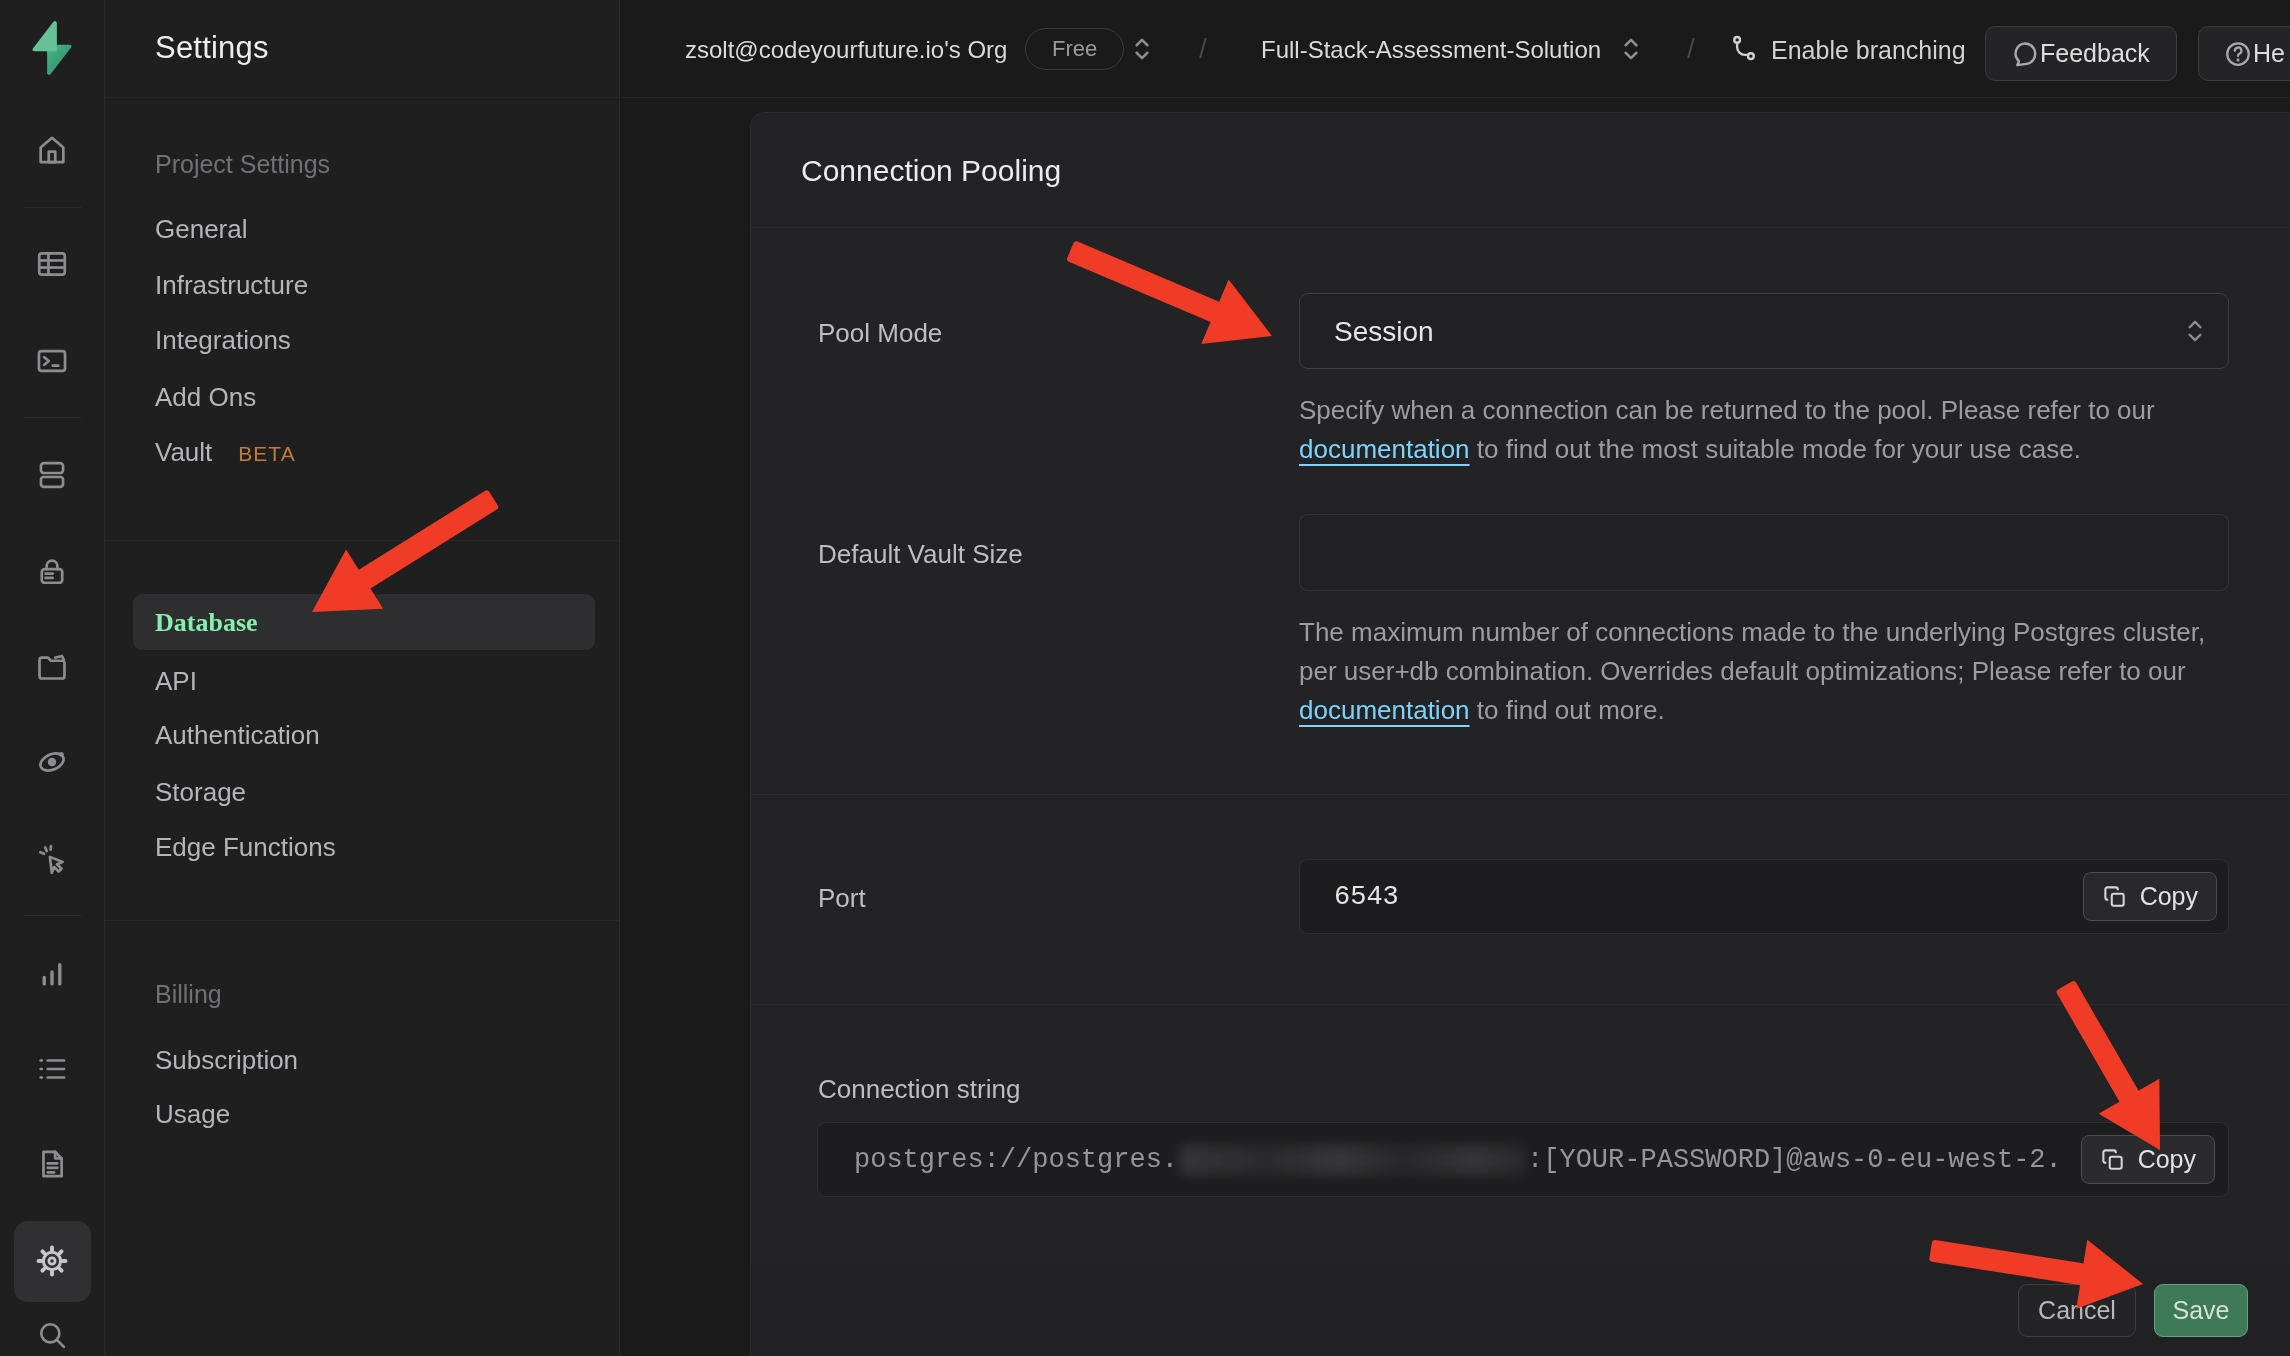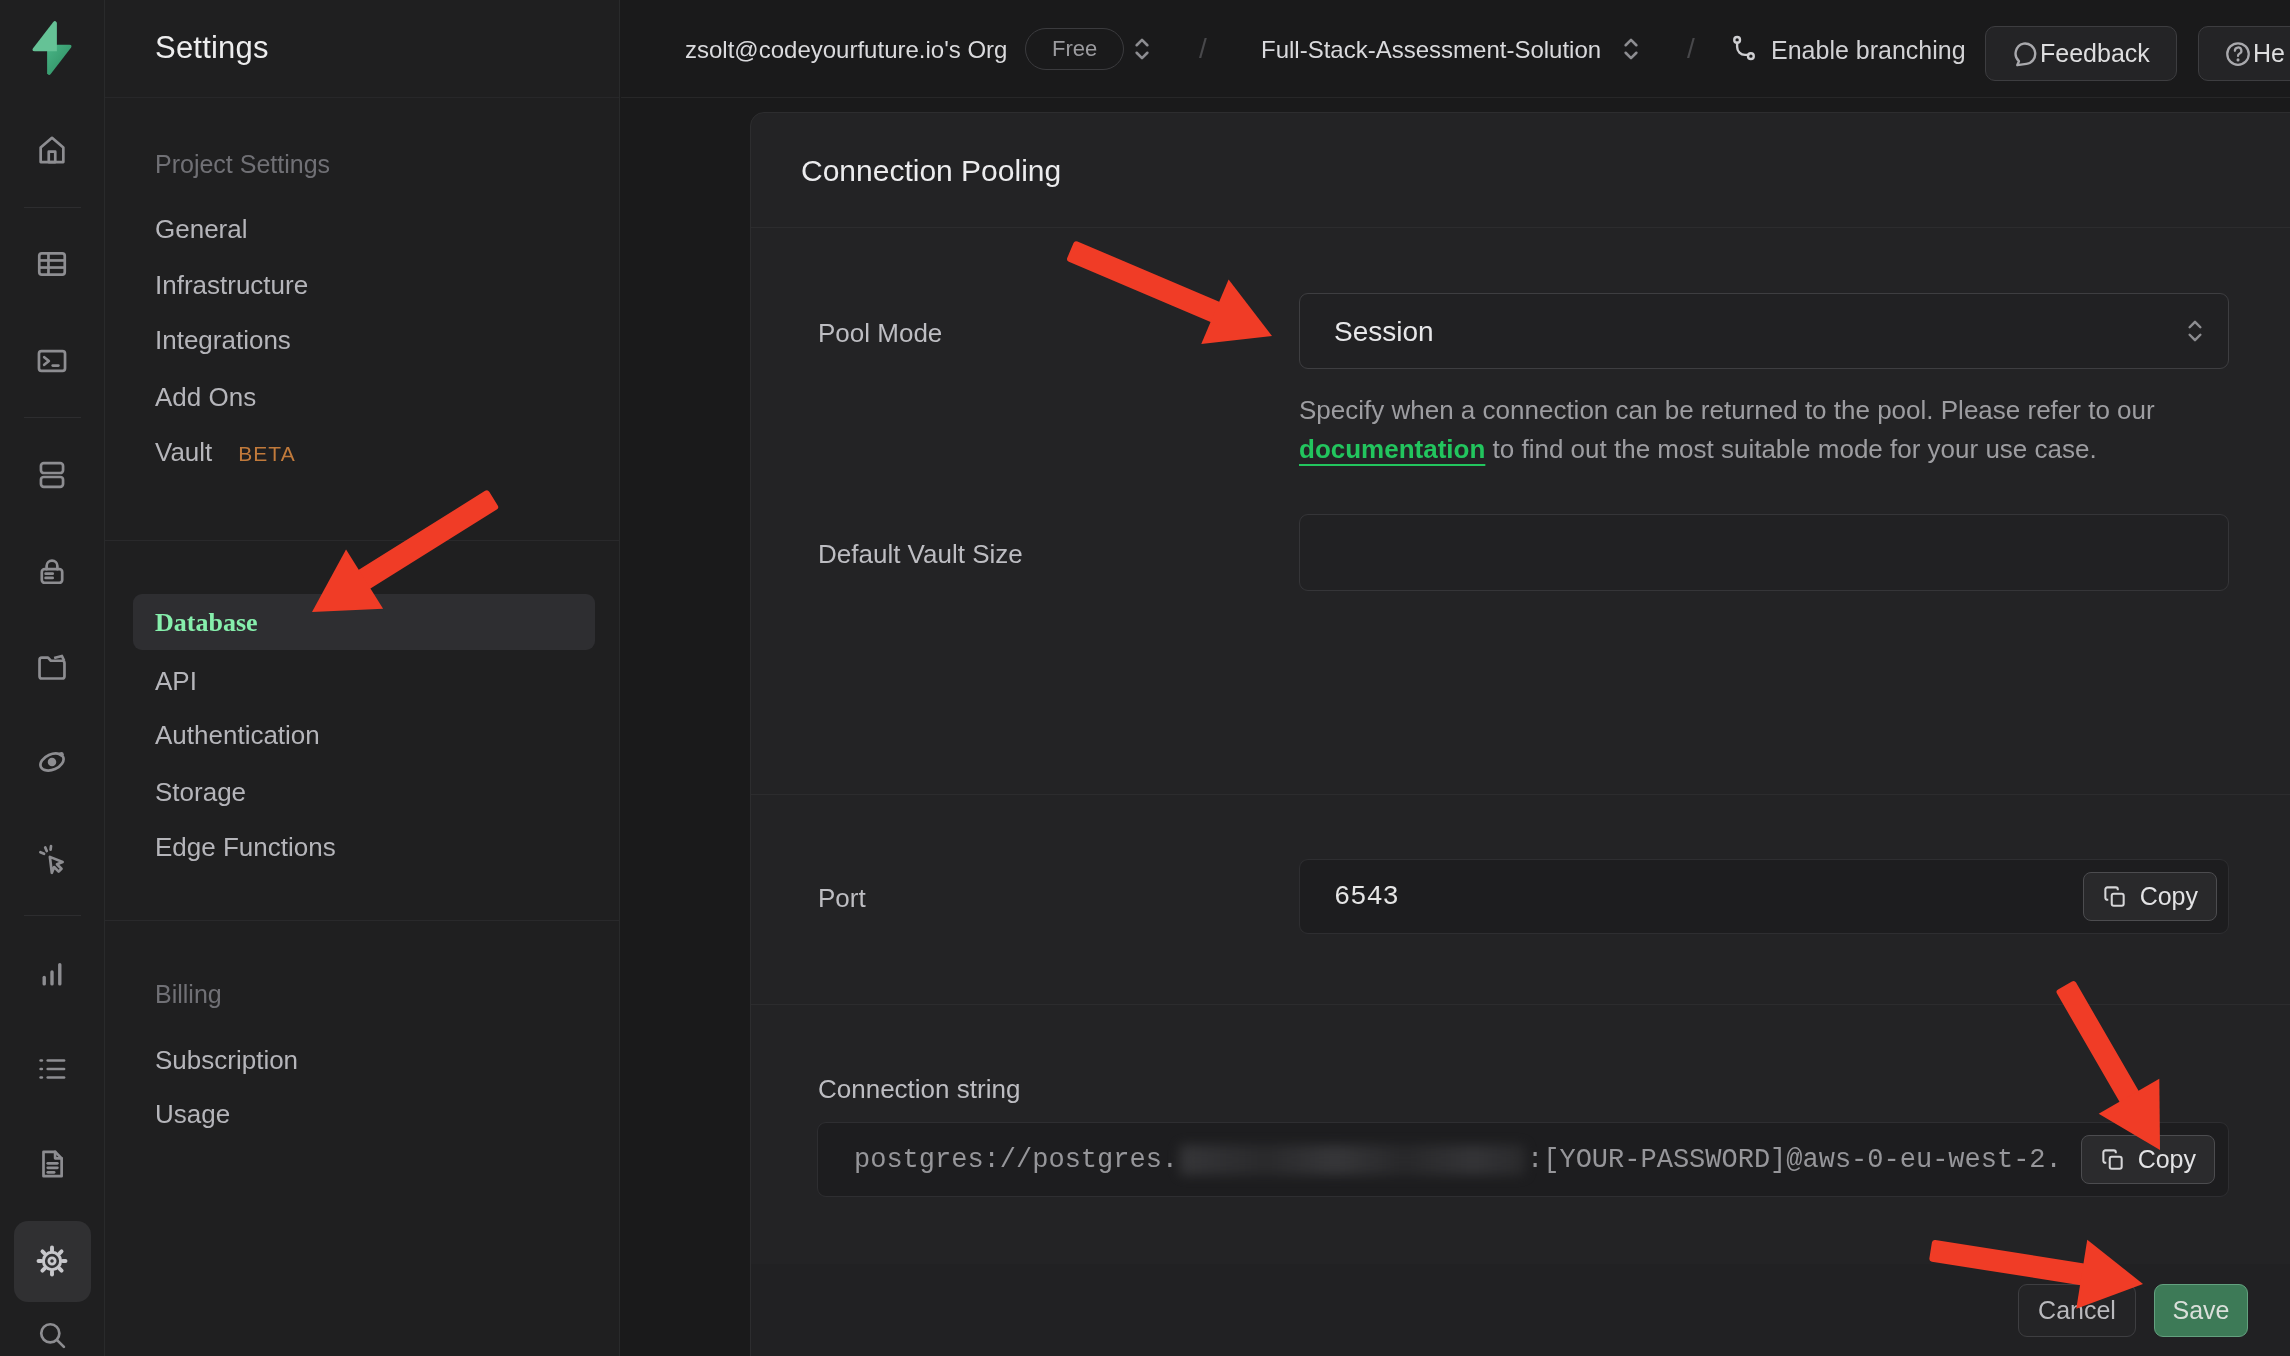--- a/index.html
+++ b/index.html
@@ -55,21 +55,21 @@
   .tb-btn svg { width:30px; height:30px; color:#a9a9ad; }
 
   
   .panel { position:absolute; left:750px; top:112px; width:1560px; height:1310px;
            background:#232325; border:1px solid #2d2d2f; border-radius:14px; z-index:2;
            overflow:hidden; }
   .panel-title { position:absolute; left:50px; top:41px; font-size:30px; color:#ececee; }
   .p-divider { position:absolute; left:0; right:0; border-top:1px solid #2c2c2e; }
   .f-label { position:absolute; left:67px; font-size:26px; color:#bdbdc2; }
   .f-desc { position:absolute; left:548px; width:945px; font-size:26px; line-height:39px; color:#9d9da1; }
-  .f-desc .doclink { color:#22c55e; text-decoration:underline; text-underline-offset:6px; cursor:pointer;font-weight:bold; }
+  .f-desc .doclink { color:#7dd3fc; text-decoration:underline; text-underline-offset:6px; cursor:pointer; }
   .select-box { position:absolute; left:548px; top:180px; width:930px; height:76px;
                 background:#212123; border:1px solid #3e3e41; border-radius:9px; cursor:pointer; }
   .select-box .sel-val { position:absolute; left:34px; top:22px; font-size:28px; color:#e7e7e9; }
   .select-box .chev-ud { right:20px; top:22px; }
   .text-input { position:absolute; left:548px; top:401px; width:930px; height:77px;
                 background:#212123; border:1px solid #353538; border-radius:9px; }
   .ro-input { position:absolute; left:548px; top:746px; width:930px; height:75px;
               background:#1d1d1f; border:1px solid #2e2e31; border-radius:9px; }
   .ro-input .ro-val { position:absolute; left:34px; top:22px; font-size:27px; color:#e5e5e5; }
   .copy-btn { position:absolute; height:49px; background:#29292b; border:1px solid #4c4c4f;
@@ -306,20 +306,21 @@
       <svg viewBox="0 0 24 28" fill="none" stroke="currentColor" stroke-width="2.3" stroke-linecap="round" stroke-linejoin="round">
         <path d="M7 10.5 12 5.5l5 5"></path>
           <path d="M7 17.5l5 5 5-5"></path>
       </svg>
     </div>
   </div>
   <div class="f-desc" style="top:278px"><span>Specify when a connection can be returned to the pool. Please refer to our </span><span class="doclink">documentation</span><span> to find out the most suitable mode for your use case.</span></div>
 
   <div class="f-label" style="top:426px">Default Vault Size</div>
   <div class="text-input"></div>
+  <div class="f-desc" style="top:500px"><span>The maximum number of connections made to the underlying Postgres cluster, per user+db combination. Overrides default optimizations; Please refer to our </span><span class="doclink">documentation</span><span> to find out more.</span></div>
 
   <div class="p-divider" style="top:681px"></div>
 
   <div class="f-label" style="top:770px">Port</div>
   <div class="ro-input">
     <span class="ro-val mono">6543</span>
     <div class="copy-btn" style="right:11px; top:12px">
       <svg viewBox="0 0 24 24" fill="none" stroke="currentColor" stroke-width="1.9" stroke-linejoin="round">
         <rect x="9" y="9" width="11" height="11" rx="1.8"></rect>
         <path d="M5.8 14.6H5a1.9 1.9 0 0 1-1.9-1.9V5A1.9 1.9 0 0 1 5 3.1h7.7A1.9 1.9 0 0 1 14.6 5v.8"></path>

